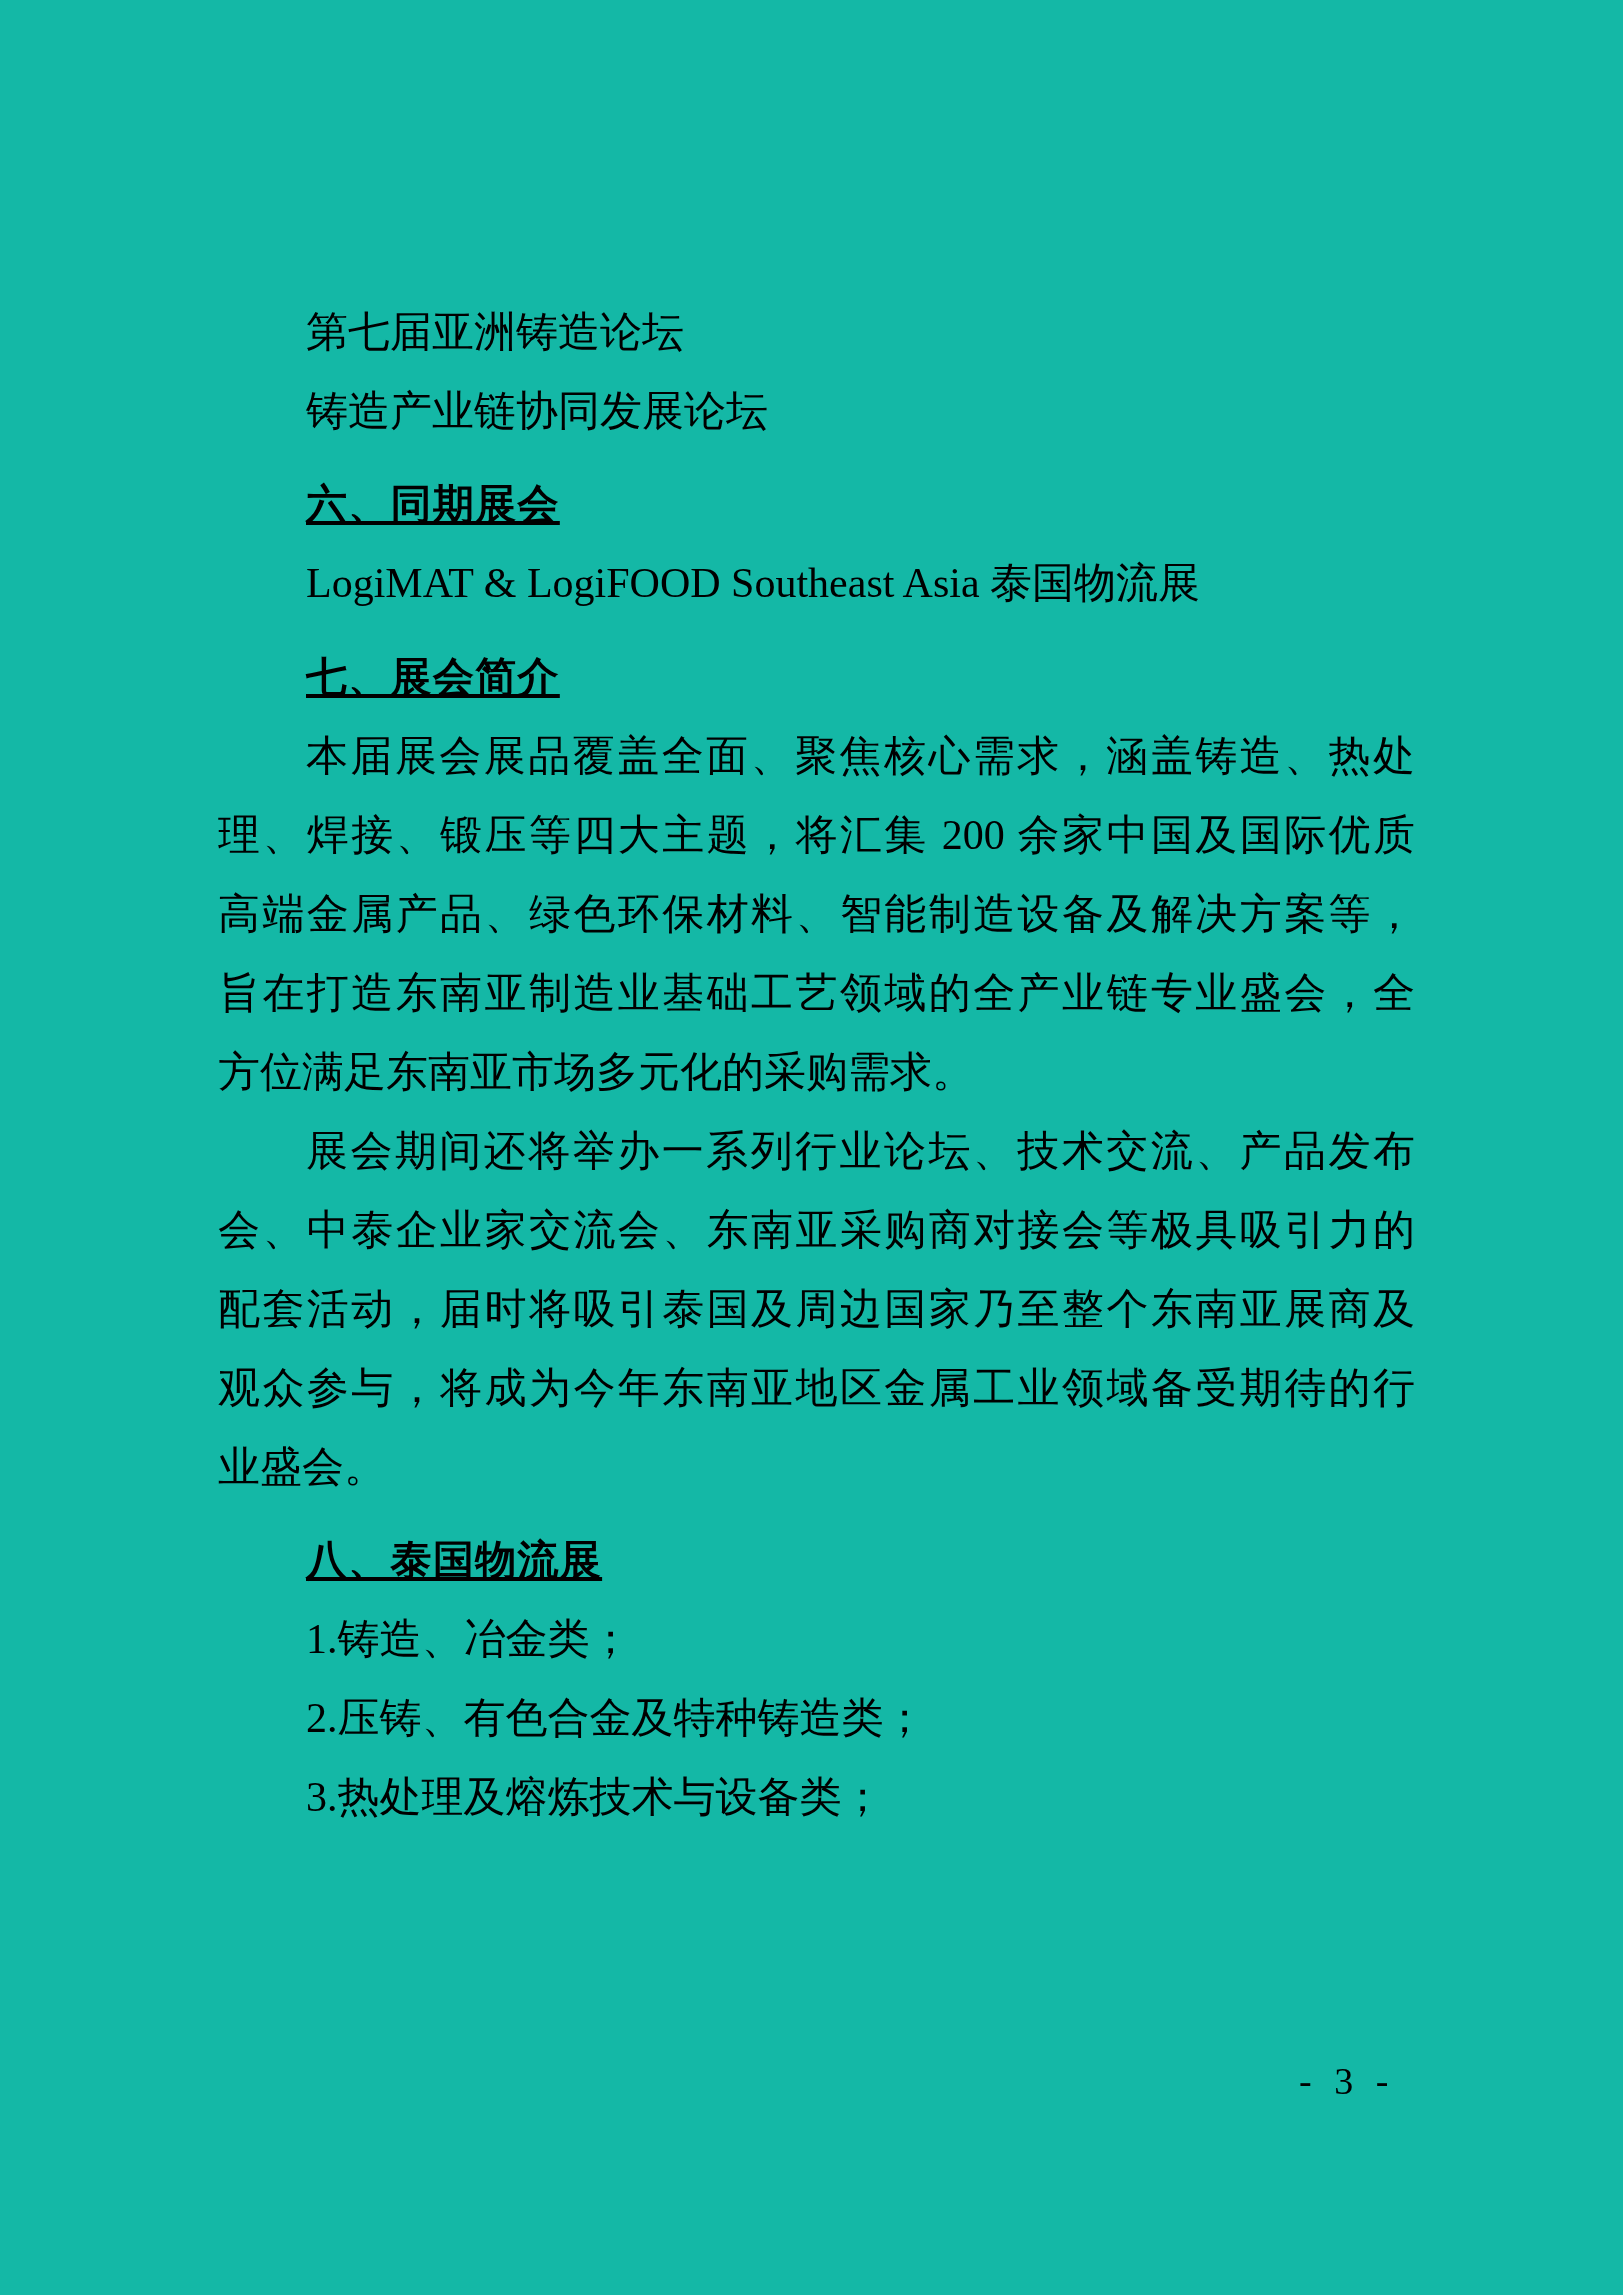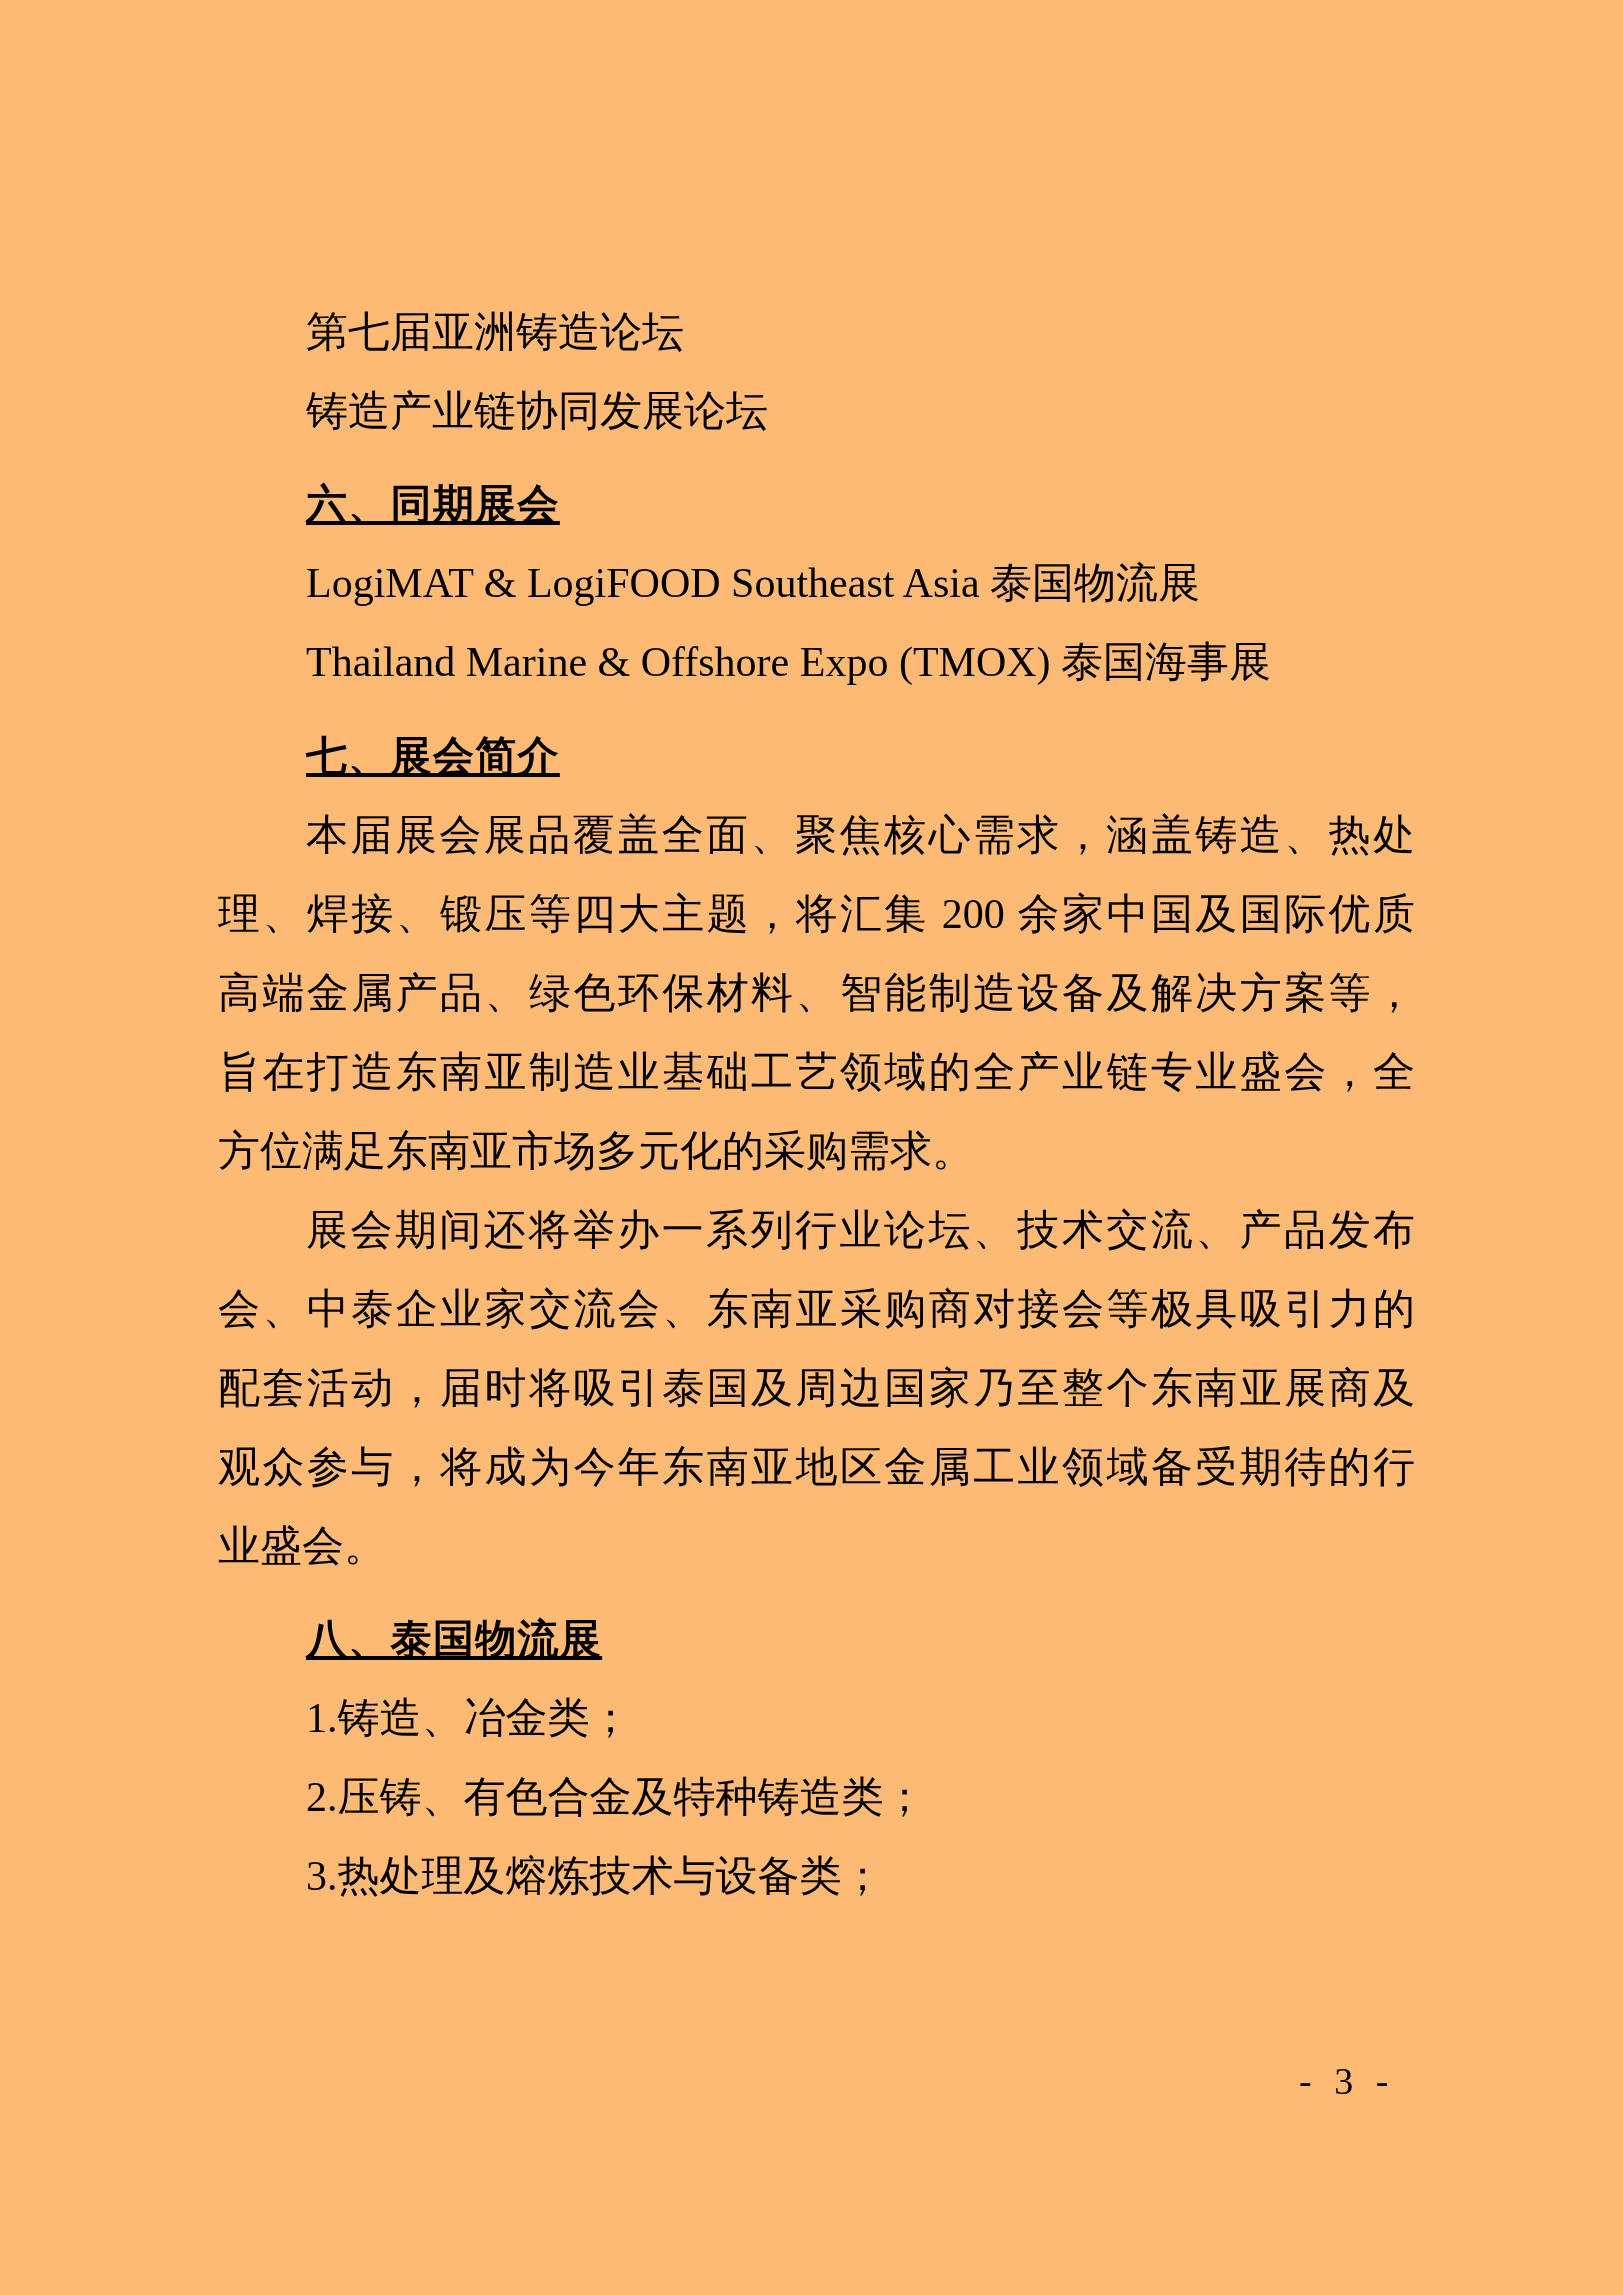--- a/index.html
+++ b/index.html
@@ -4,21 +4,21 @@
 <style>
   html, body {
     margin: 0;
     padding: 0;
     background: #ffffff;
   }
   .page {
     position: relative;
     width: 1623px;
     height: 2295px;
-    background: #fdba74;
+    background: #14b8a6;
     overflow: hidden;
     color: #000000;
   }
   .content {
     position: absolute;
     left: 218px;
     top: 293px;
     width: 1197px;
   }
   .ln {
@@ -61,21 +61,20 @@
 <body>
 
 <div class="page">
   <div class="content">
 
     <div class="ln ind">第七届亚洲铸造论坛</div>
     <div class="ln ind">铸造产业链协同发展论坛</div>
 
     <div class="ln heading ind">六、同期展会</div>
     <div class="ln ind">LogiMAT &amp; LogiFOOD Southeast Asia 泰国物流展</div>
-    <div class="ln ind">Thailand Marine &amp; Offshore Expo (TMOX) 泰国海事展</div>
 
     <div class="ln heading ind">七、展会简介</div>
 
     <div class="ln ind j">本届展会展品覆盖全面、聚焦核心需求，涵盖铸造、热处</div>
     <div class="ln j">理、焊接、锻压等四大主题，将汇集 200 余家中国及国际优质</div>
     <div class="ln j">高端金属产品、绿色环保材料、智能制造设备及解决方案等，</div>
     <div class="ln j">旨在打造东南亚制造业基础工艺领域的全产业链专业盛会，全</div>
     <div class="ln">方位满足东南亚市场多元化的采购需求。</div>
 
     <div class="ln ind j">展会期间还将举办一系列行业论坛、技术交流、产品发布</div>

